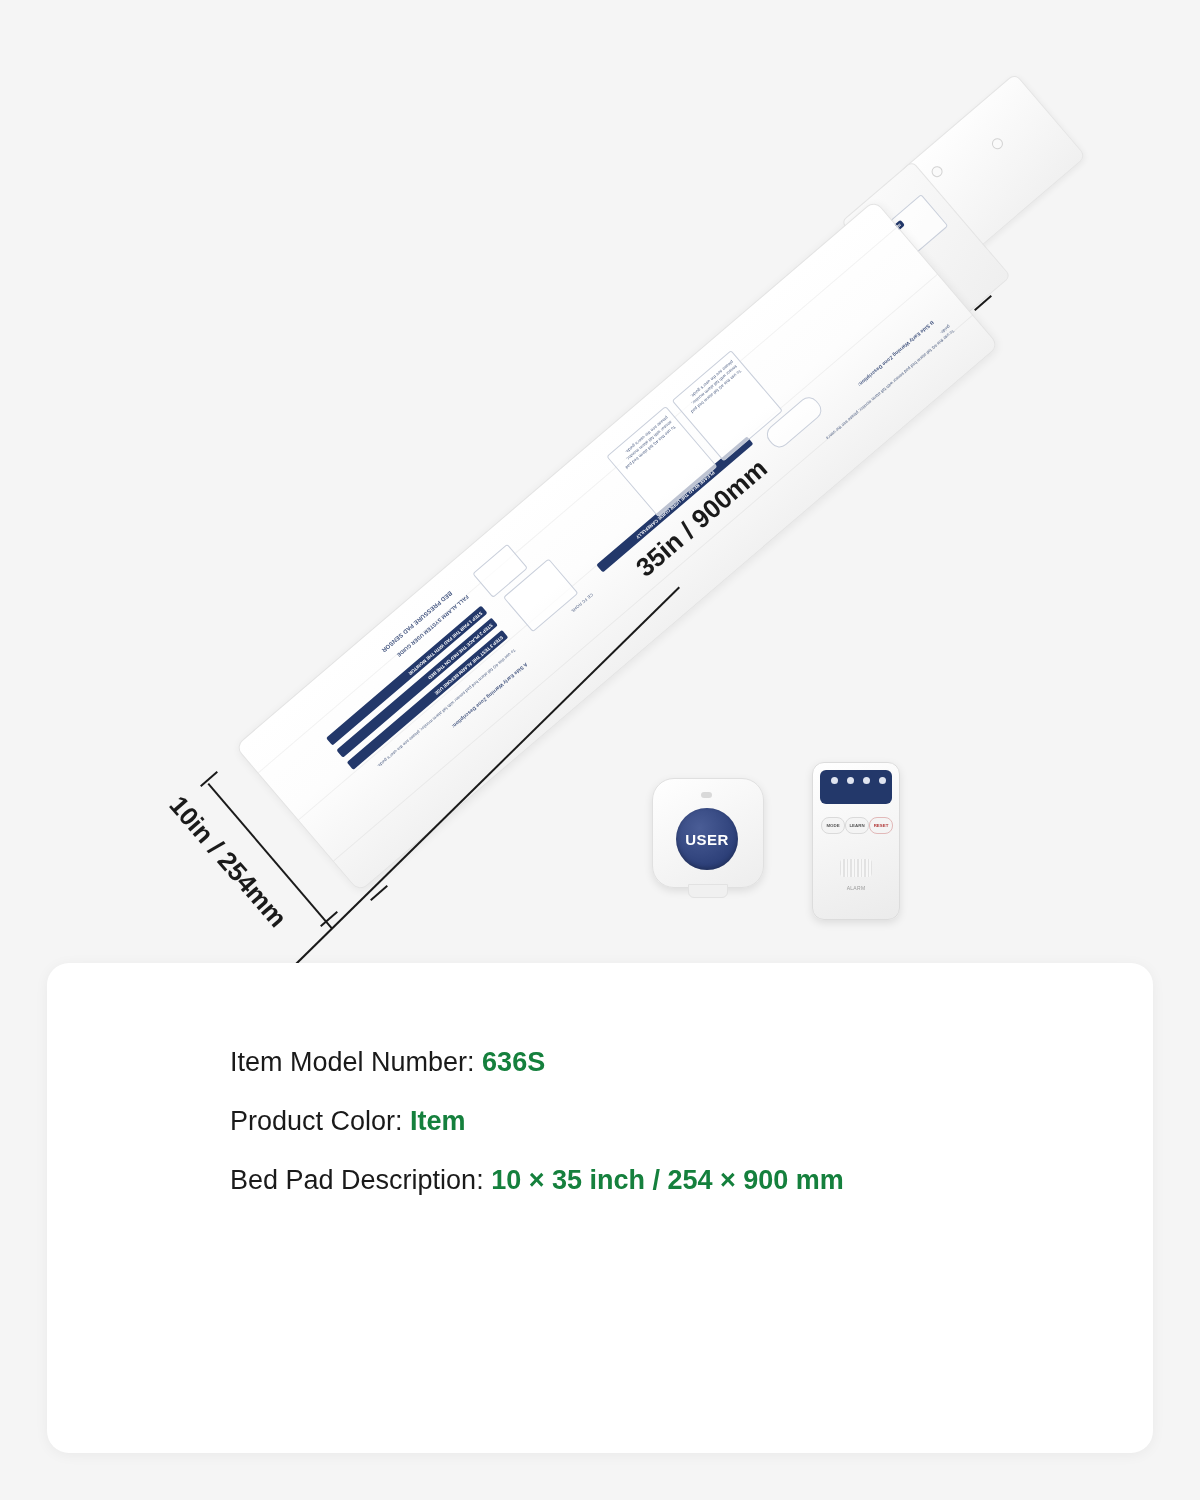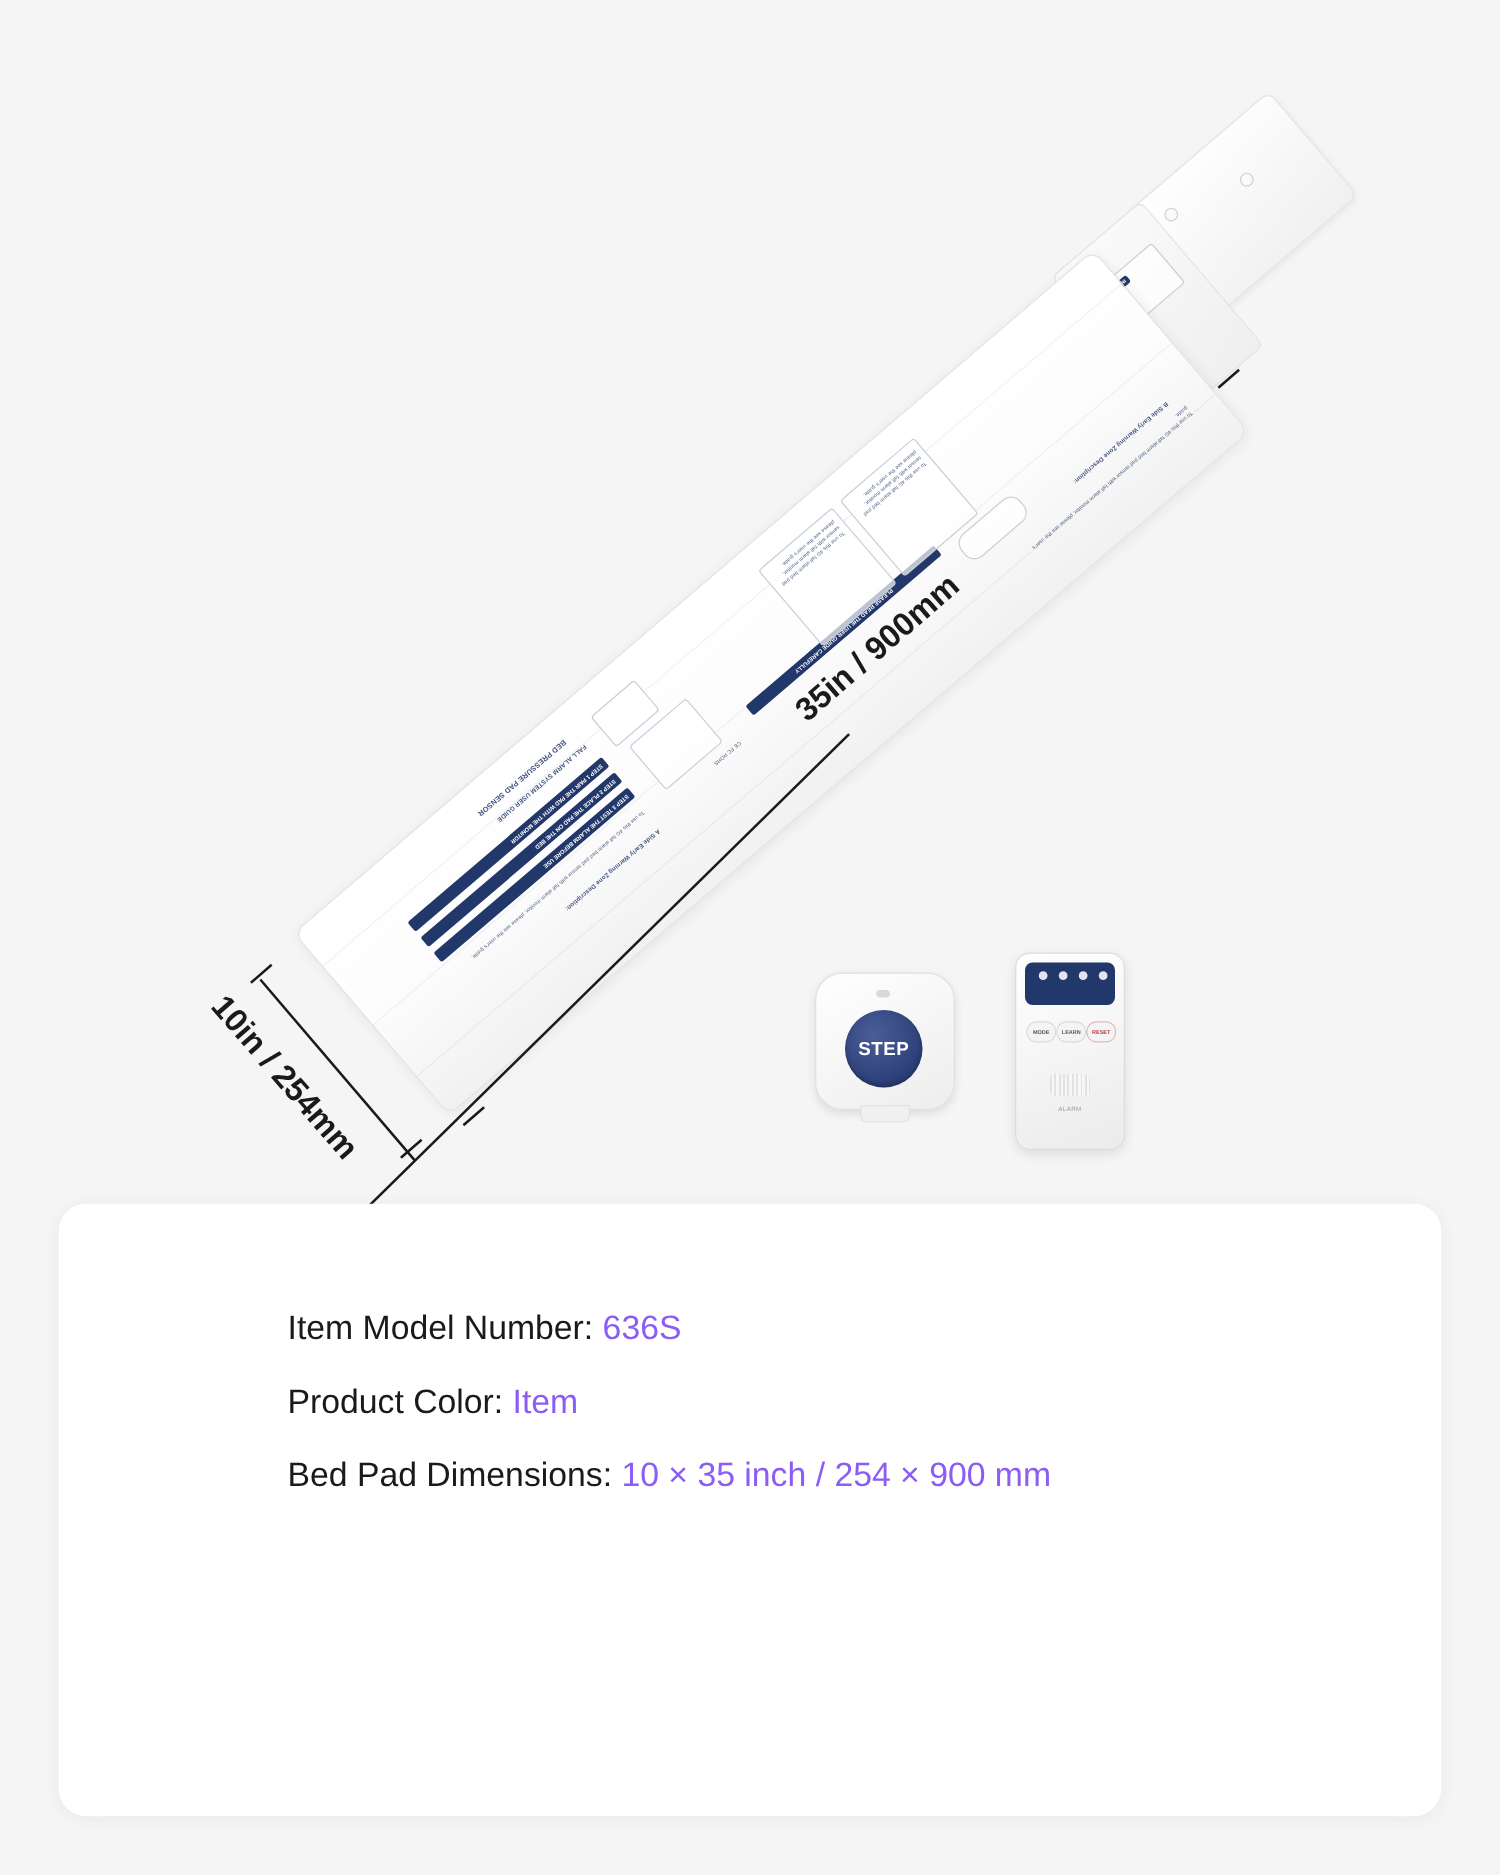--- a/index.html
+++ b/index.html
@@ -181,22 +181,22 @@
   .spec-list{
     position:absolute;left:183px;top:84px;right:40px;
   }
   .spec-row{
     font-size:27px;
     color:#1a1a1a;
     margin-bottom:28px;
     white-space:nowrap;
   }
   .spec-row .val{
-    color:#8b5cf6;
-    font-weight:normal;
+    color:#15803d;
+    font-weight:bold;
   }
 </style>
 </head>
 <body>
 
 <div class="stage">
 
   <div class="photo">
 
     <div class="pad-wrap">
@@ -255,21 +255,21 @@
     <div>
       <div class="dim-line" style="left:198px;top:778px;width:22px;height:2px;transform:rotate(-41deg);"></div>
       <div class="dim-line" style="left:318px;top:918px;width:22px;height:2px;transform:rotate(-41deg);"></div>
       <div class="dim-line" style="left:209px;top:783px;width:190px;height:2px;transform:rotate(49.5deg);transform-origin:0 0;"></div>
       <div class="dim-label" style="left:186px;top:790px;transform:rotate(49deg);transform-origin:left top;">10in / 254mm</div>
     </div>
 
     <div class="callbtn">
       <div class="body"></div>
       <div class="led"></div>
-      <div class="circle">STEP</div>
+      <div class="circle">USER</div>
       <div class="foot"></div>
     </div>
 
     <div class="receiver">
       <div class="screen"></div>
       <div class="dot" style="left:18px;"></div>
       <div class="dot" style="left:34px;"></div>
       <div class="dot" style="left:50px;"></div>
       <div class="dot" style="left:66px;"></div>
       <div class="btn" style="left:8px;">MODE</div>
@@ -287,21 +287,21 @@
       <div class="spec-row">
         <span>Item Model Number: </span><span class="val">636S</span>
       </div>
 
 
       <div class="spec-row">
         <span>Product Color: </span><span class="val">Item</span>
       </div>
 
       <div class="spec-row">
-        <span>Bed Pad Dimensions: </span><span class="val">10 × 35 inch / 254 × 900 mm</span>
+        <span>Bed Pad Description: </span><span class="val">10 × 35 inch / 254 × 900 mm</span>
       </div>
 
 
 
     </div>
   </div>
 
 </div>
 
 </body></html>

